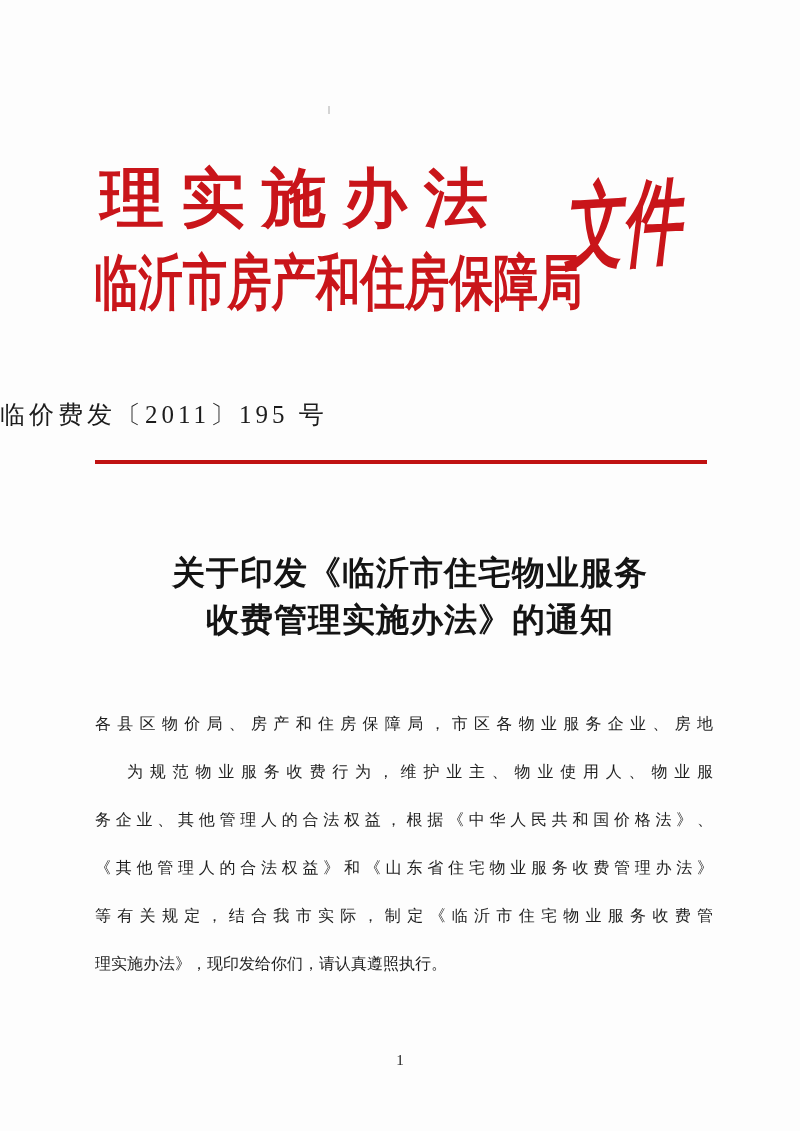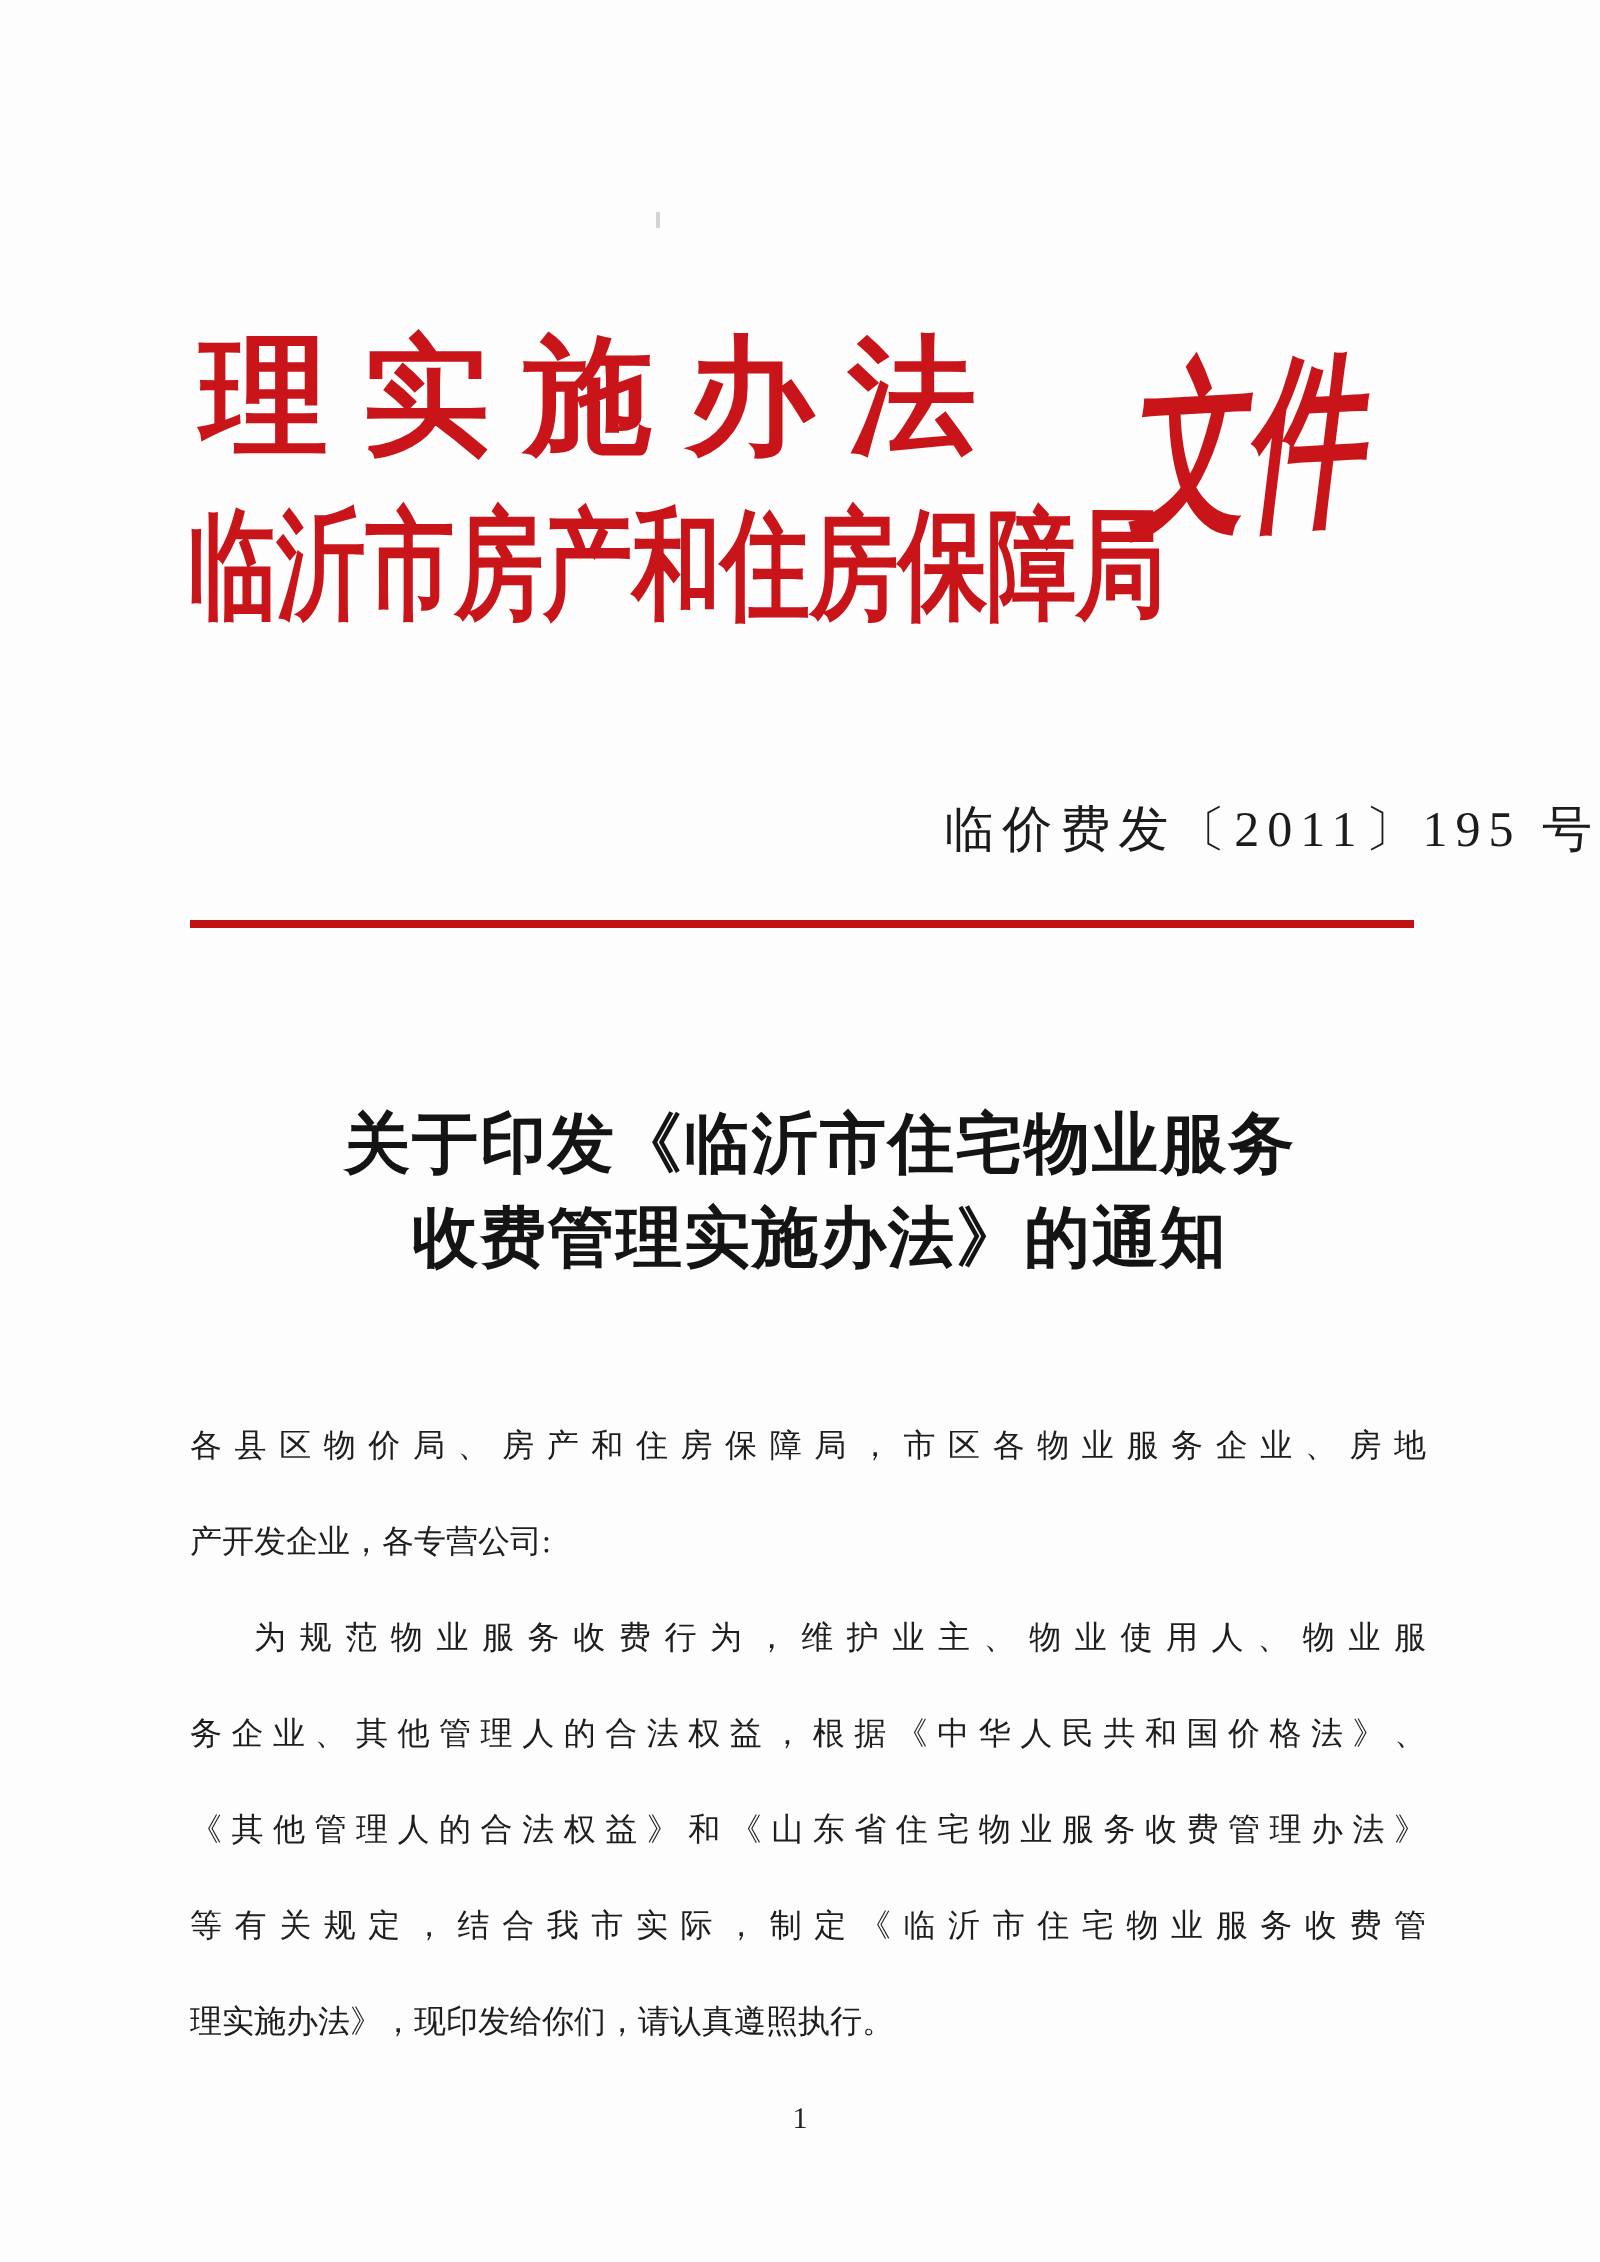--- a/index.html
+++ b/index.html
@@ -53,21 +53,21 @@
     transform: scaleX(0.62) skewX(-13deg) rotate(-2deg);
     transform-origin: left top;
   }
 
   
   .doc-number {
     position: absolute;
     left: 0;
     width: 100%;
     top: 398px;
-    text-align: right;
+    text-align: left;
     font-size: 25px;
     letter-spacing: 4px;
     color: #1c1c1c;
     white-space: nowrap;
   }
 
   
   .red-rule {
     position: absolute;
     left: 95px;
@@ -154,21 +154,20 @@
 
   <div class="red-rule"></div>
 
   <h1 class="title">
     <span class="title-line">关于印发《临沂市住宅物业服务</span>
     <span class="title-line">收费管理实施办法》的通知</span>
   </h1>
 
   <main class="body-block">
     <div class="body-line stretch">各县区物价局、房产和住房保障局，市区各物业服务企业、房地</div>
-    <div class="body-line">产开发企业，各专营公司:</div>
     <div class="body-line stretch indent">为规范物业服务收费行为，维护业主、物业使用人、物业服</div>
     <div class="body-line stretch">务企业、其他管理人的合法权益，根据《中华人民共和国价格法》、</div>
     <div class="body-line stretch">《其他管理人的合法权益》和《山东省住宅物业服务收费管理办法》</div>
     <div class="body-line stretch">等有关规定，结合我市实际，制定《临沂市住宅物业服务收费管</div>
     <div class="body-line">理实施办法》，现印发给你们，请认真遵照执行。</div>
   </main>
 
   <footer class="page-number">1</footer>
 
 </div>

